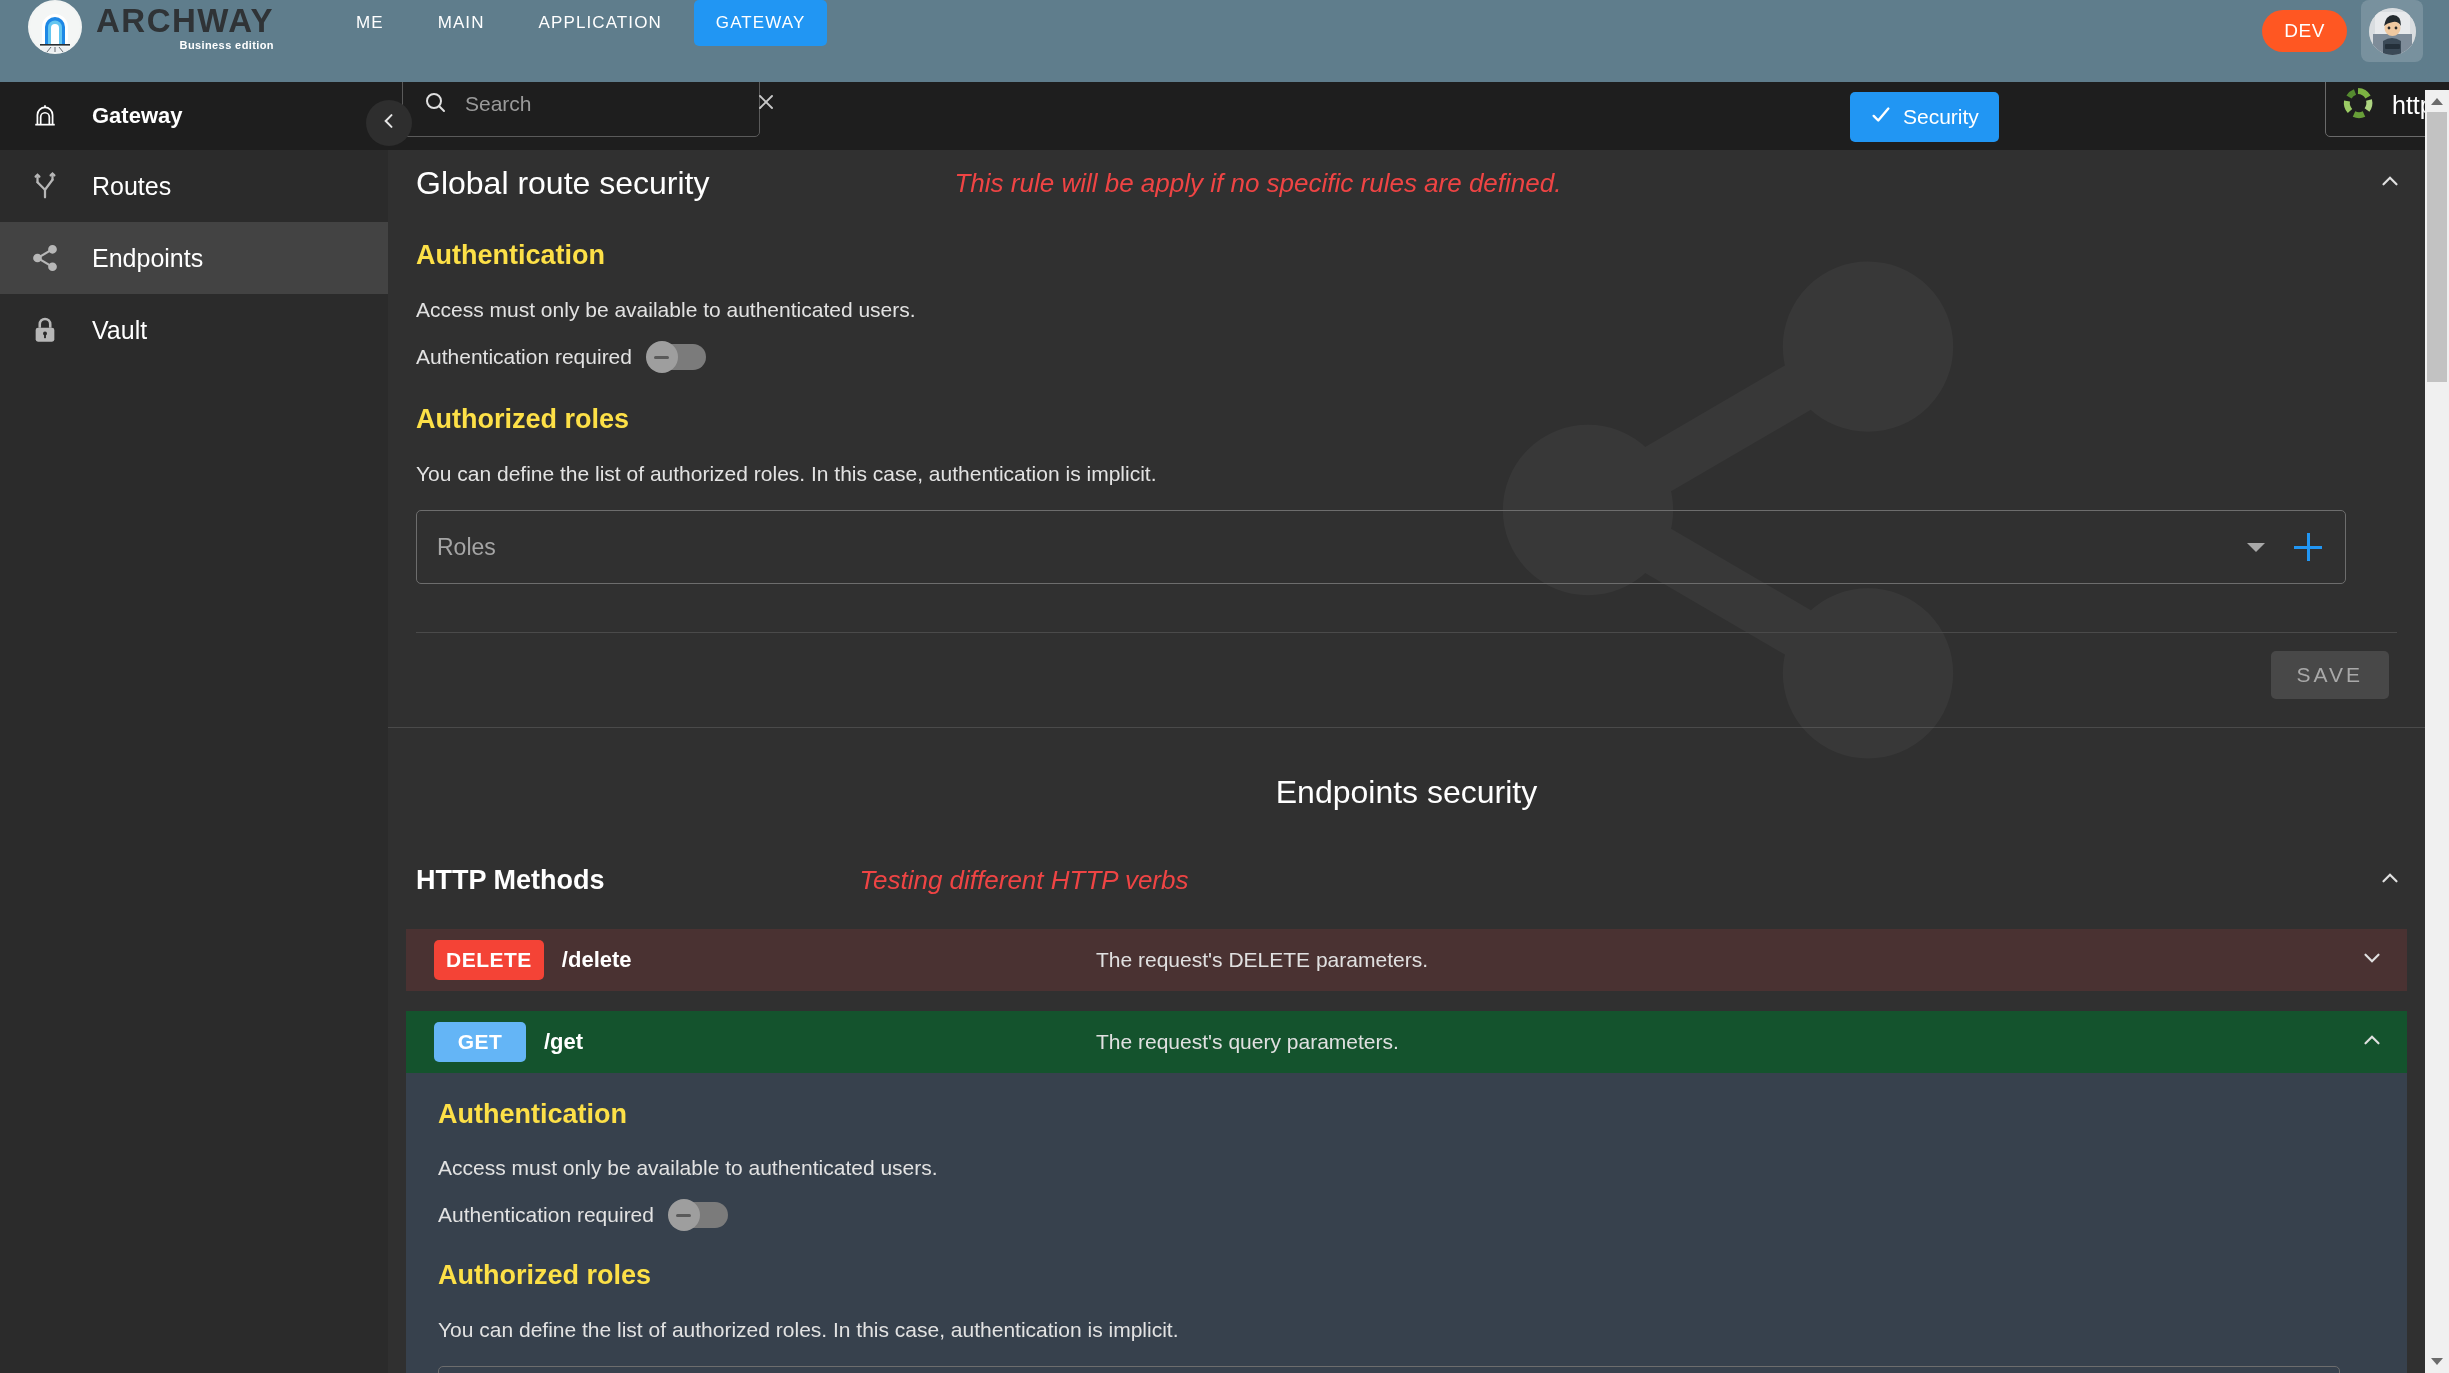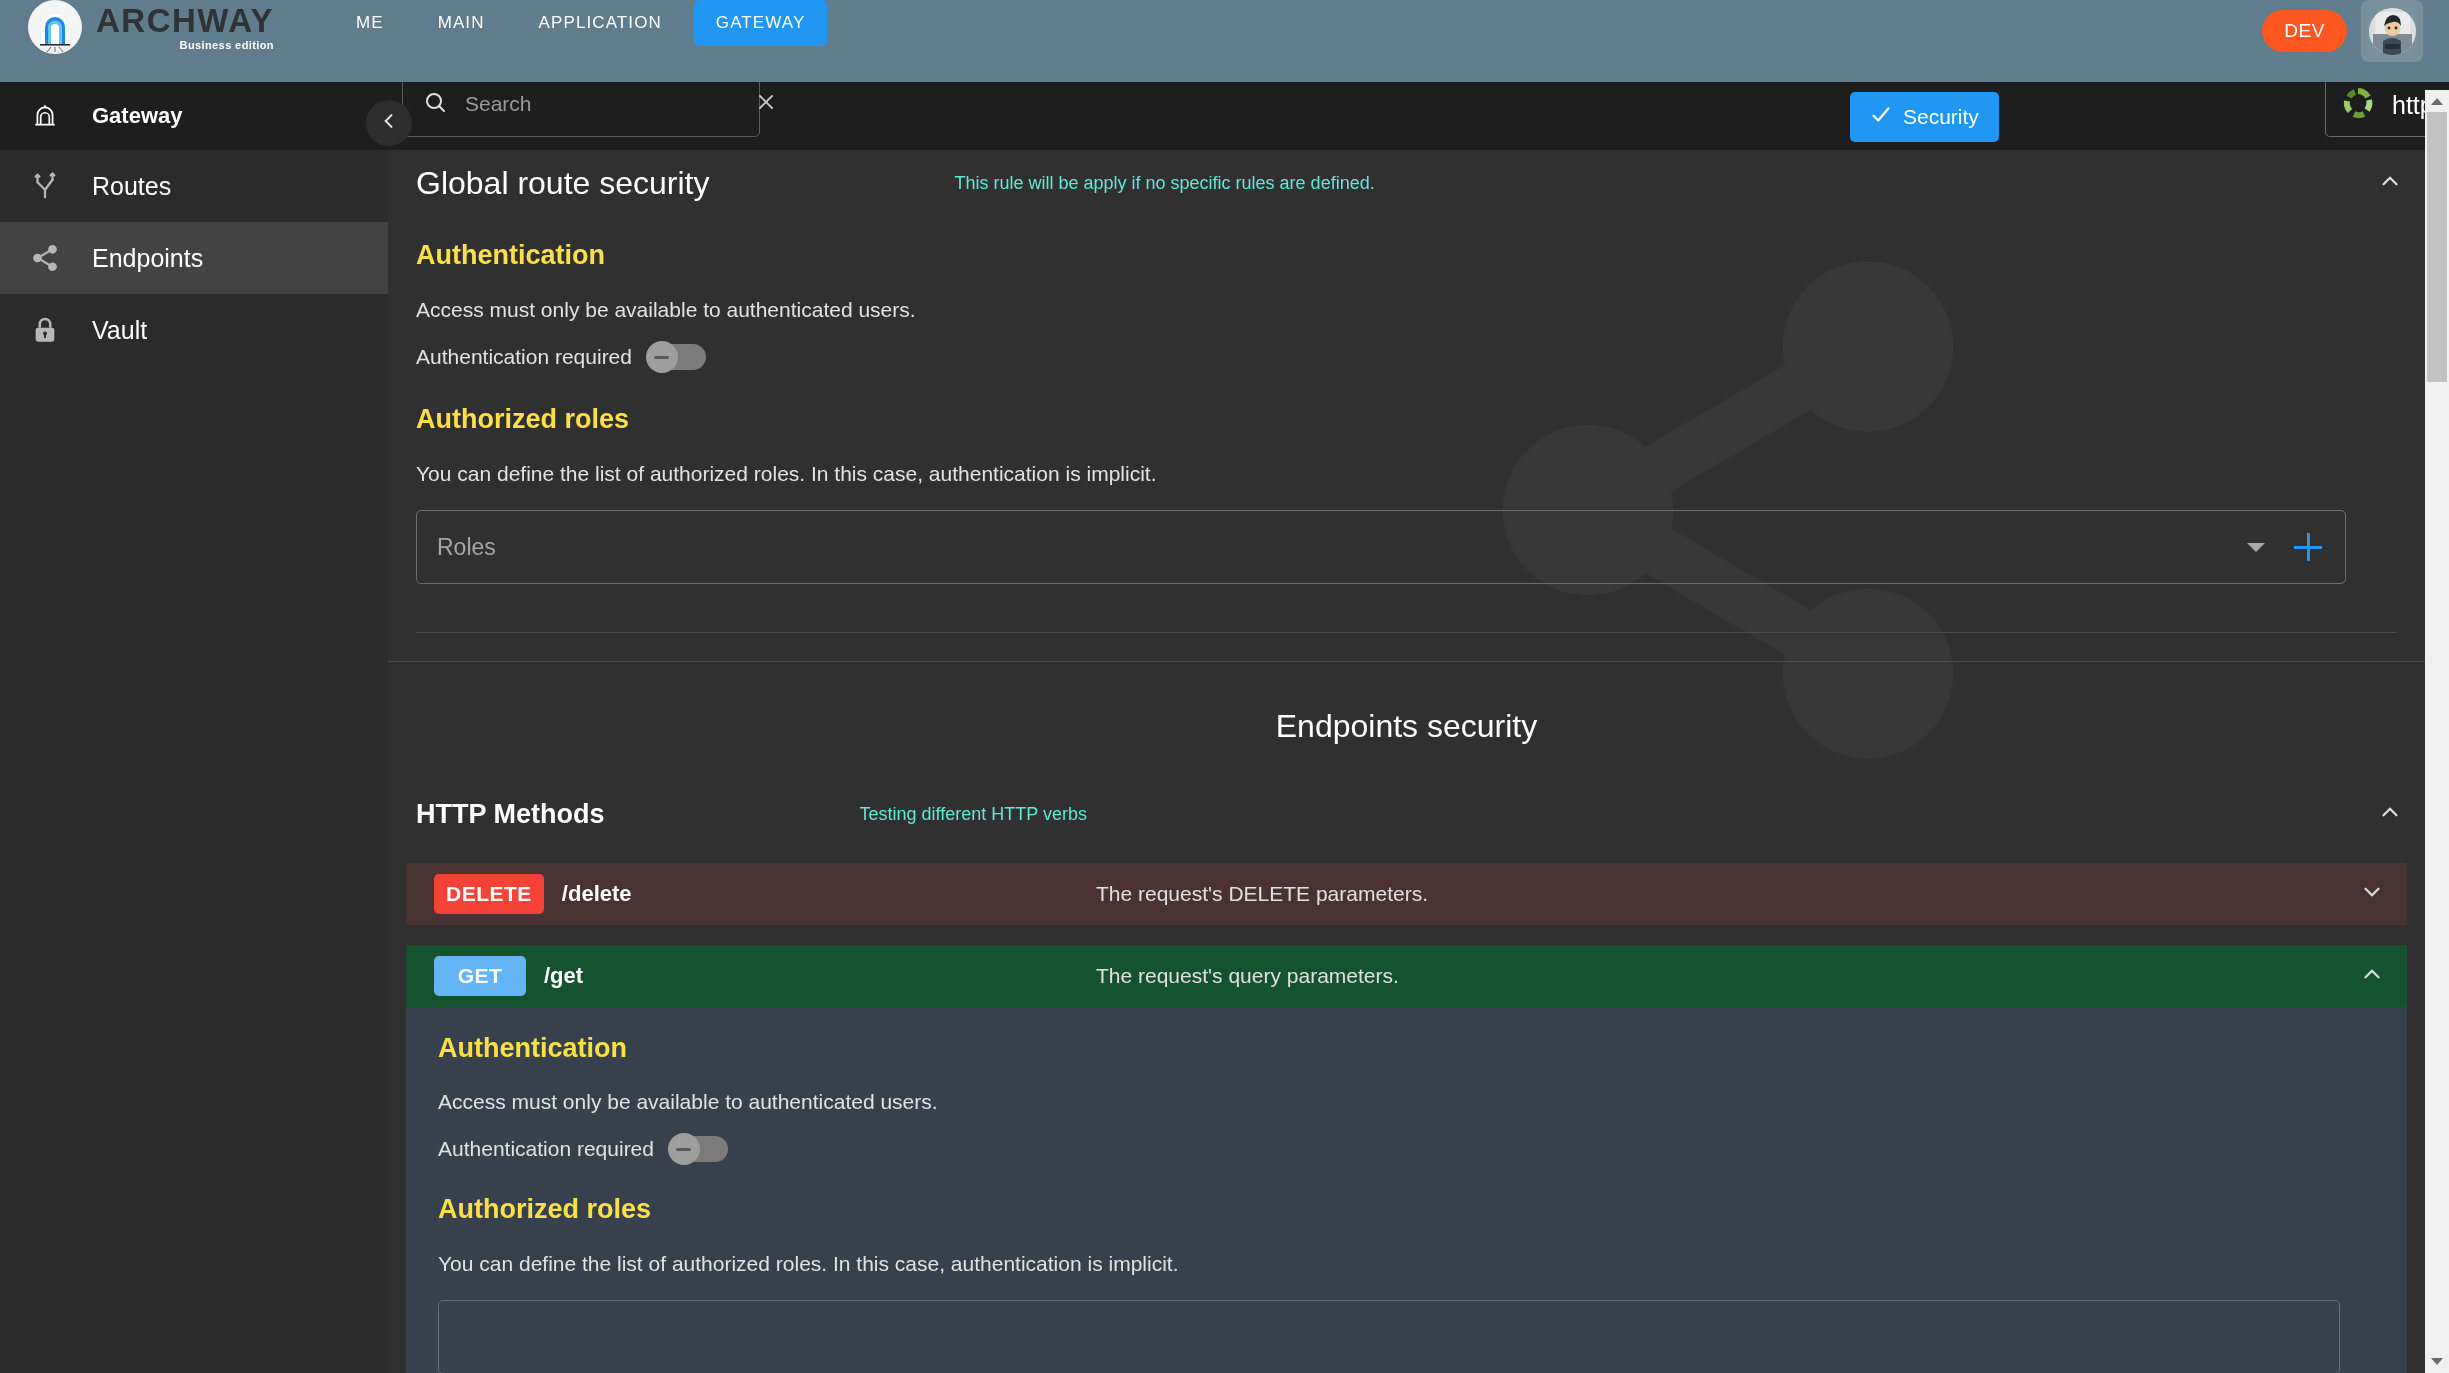--- a/index.html
+++ b/index.html
@@ -66,21 +66,21 @@
   .providers .pname{ font-size:25px; color:#fff; flex:1; }
 
   
   .main{ position:absolute; top:150px; left:388px; width:2037px; height:1331px;
     background:#303030; overflow:hidden; }
   .watermark{ position:absolute; left:1060px; top:80px; opacity:.035; pointer-events:none; }
 
   .panel{ position:relative; }
   .panel-head{ display:flex; align-items:center; padding:0 28px; position:relative; }
   .panel-title{ font-size:32px; font-weight:400; color:#fff; }
-  .panel-desc{ font-size:18px; color:#5eead4; }
+  .panel-desc{ font-size:26px; color:#ef4444;font-style:italic; }
   .chev{ position:absolute; right:22px; top:50%; transform:translateY(-50%);
     cursor:pointer; color:#e0e0e0; }
 
   .sec-h{ font-size:27px; color:#fde047; font-weight:700; }
   .body-text{ font-size:21px; color:#e2e2e2; }
   .toggle-row{ display:flex; align-items:center; gap:16px; }
   .toggle{ width:58px; height:26px; border-radius:13px; background:#7b7b7b;
     position:relative; cursor:pointer; }
   .toggle .knob{ position:absolute; left:-2px; top:-3px; width:32px; height:32px;
     border-radius:50%; background:#9e9e9e; display:flex; align-items:center;
@@ -325,20 +325,23 @@
       <div class="body-text" style="margin-top:27px;">You can define the list of authorized roles. In this case, authentication is implicit.</div>
 
       <div class="roles-field" style="margin-top:24px; width:1930px;">
         <span class="ph">Roles</span>
         <span class="caret"></span>
         <span class="plus-btn"></span>
       </div>
     </div>
 
     <div class="divider" style="margin:48px 28px 0 28px;"></div>
+    <div style="display:flex; justify-content:flex-end; padding:18px 36px 0 0;">
+      <button class="save-btn">SAVE</button>
+    </div>
   </div>
 
   <div class="divider" style="margin-top:28px;"></div>
 
   <div style="margin-top:46px;" class="center-title">Endpoints security</div>
 
   <div class="panel" style="margin-top:38px;">
     <div class="panel-head" style="height:62px;">
       <span style="font-size:27px;font-weight:700;">HTTP Methods</span>
       <span class="panel-desc" style="margin-left:255px;">Testing different HTTP verbs</span>

